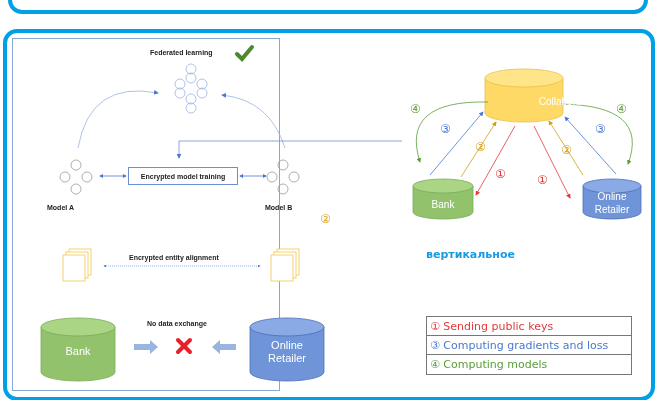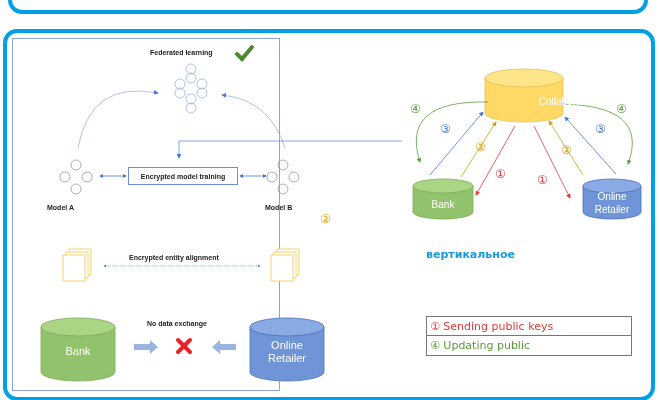--- a/index.html
+++ b/index.html
@@ -163,14 +163,15 @@
 <div class="num" style="left:561px;top:143px;color:#d4a017;">②</div>
 <div class="num" style="left:495px;top:167px;color:#e03a3a;">①</div>
 <div class="num" style="left:537px;top:173px;color:#e03a3a;">①</div>
 
 <div class="ru-title">
   <div>вертикальное</div>
 </div>
 
 <div class="legend">
   <div class="legend-row" style="color:#e03a3a;">① Sending public keys</div>
-  <div class="legend-row" style="color:#5a9e3a;">④ Updating public</div>
+  <div class="legend-row" style="color:#4a78d0;">③ Computing gradients and loss</div>
+  <div class="legend-row" style="color:#5a9e3a;">④ Computing models</div>
 </div>
 
 </body></html>

